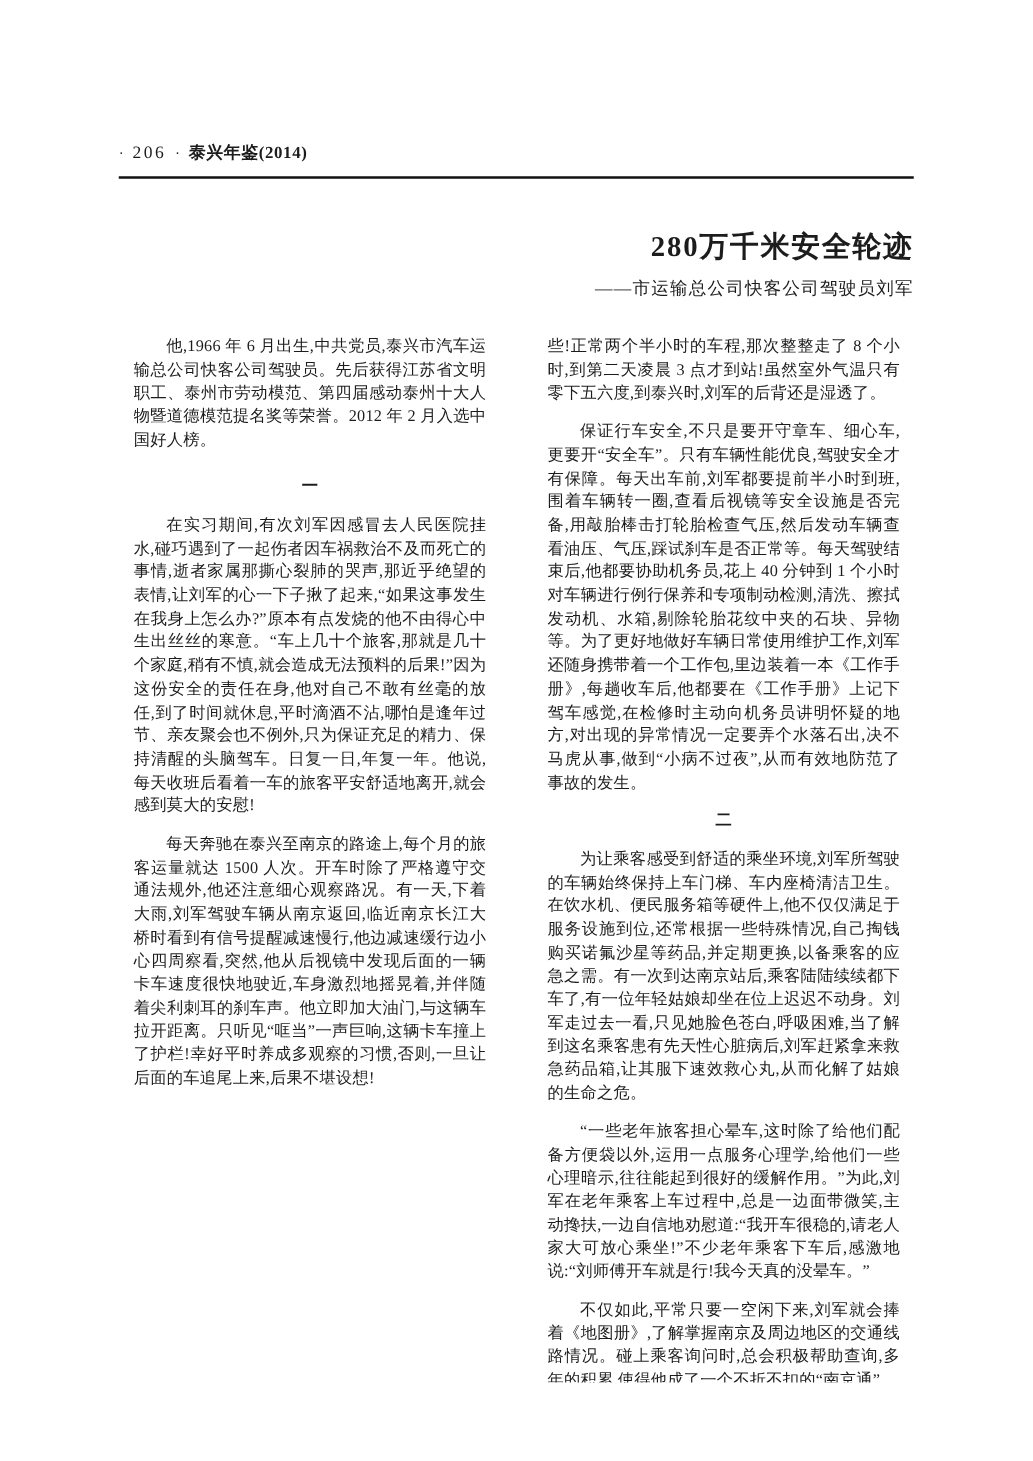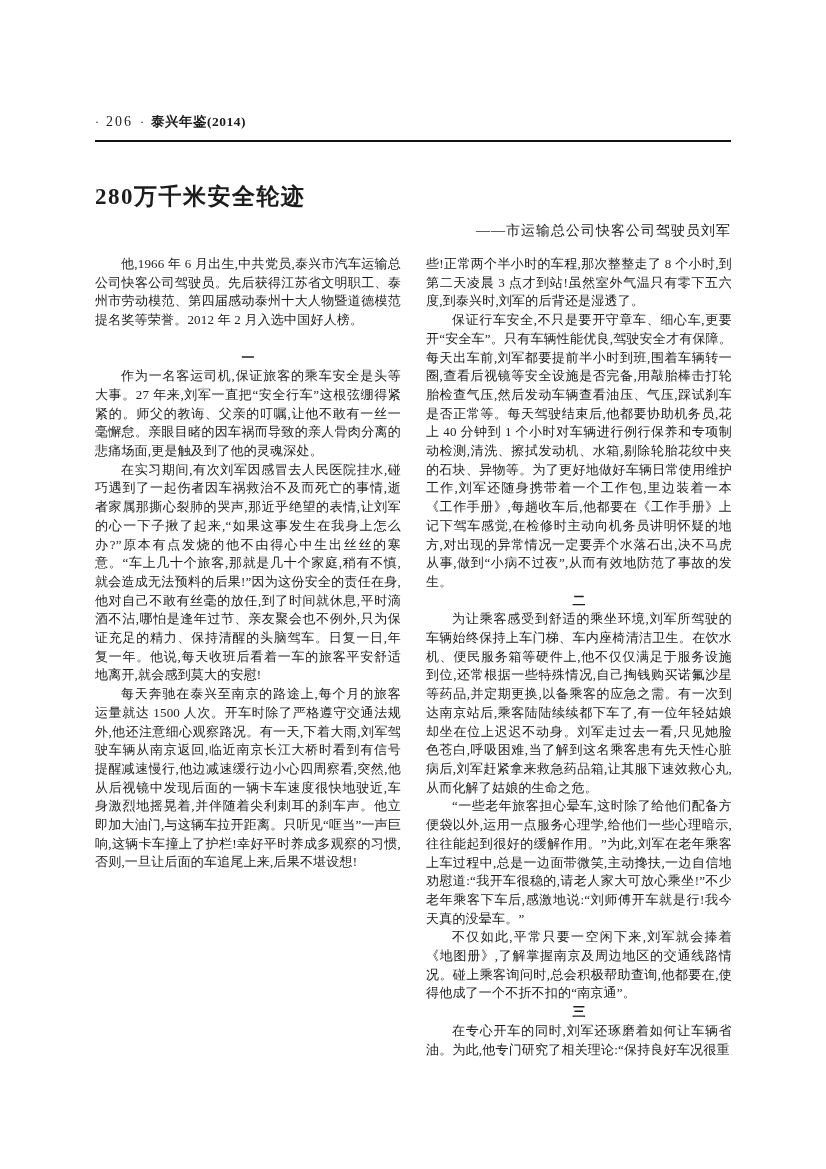--- a/index.html
+++ b/index.html
@@ -39,21 +39,21 @@
     letter-spacing: 2px;
     font-size: 14px;
   }
   .running-head .book {
     font-weight: bold;
     letter-spacing: 0.5px;
   }
   
   .article-title {
     margin: 40px 0 0 0;
-    text-align: left;
+    text-align: right;
     font-size: 23px;
     font-weight: bold;
     letter-spacing: 1.5px;
     line-height: 30px;
   }
   .article-subtitle {
     margin: 9px 0 0 0;
     text-align: right;
     font-size: 14px;
     font-weight: normal;
@@ -67,21 +67,21 @@
     gap: 25px;
     height: 850px;
     overflow: hidden;
   }
   .col {
     width: 306px;
     flex: 0 0 306px;
     overflow: hidden;
   }
   .col p {
-    margin: 0;
+    margin: 12px;
     font-size: 13px;
     line-height: 18.7px;
     text-align: justify;
     text-justify: inter-ideograph;
     text-indent: 2em;
     letter-spacing: 0.2px;
   }
   .col p.intro {
     margin-bottom: 18.7px;
   }
@@ -107,30 +107,29 @@
   </div>
 
   <h1 class="article-title">280万千米安全轮迹</h1>
   <h2 class="article-subtitle">——市运输总公司快客公司驾驶员刘军</h2>
 
   <div class="columns">
 
     <div class="col">
       <p class="intro">他,1966 年 6 月出生,中共党员,泰兴市汽车运输总公司快客公司驾驶员。先后获得江苏省文明职工、泰州市劳动模范、第四届感动泰州十大人物暨道德模范提名奖等荣誉。2012 年 2 月入选中国好人榜。</p>
       <p class="marker">一</p>
-      <p>作为一名客运司机,保证旅客的乘车安全是头等大事。27 年来,刘军一直把“安全行车”这根弦绷得紧紧的。师父的教诲、父亲的叮嘱,让他不敢有一丝一毫懈怠。亲眼目睹的因车祸而导致的亲人骨肉分离的悲痛场面,更是触及到了他的灵魂深处。</p>
       <p>在实习期间,有次刘军因感冒去人民医院挂水,碰巧遇到了一起伤者因车祸救治不及而死亡的事情,逝者家属那撕心裂肺的哭声,那近乎绝望的表情,让刘军的心一下子揪了起来,“如果这事发生在我身上怎么办?”原本有点发烧的他不由得心中生出丝丝的寒意。“车上几十个旅客,那就是几十个家庭,稍有不慎,就会造成无法预料的后果!”因为这份安全的责任在身,他对自己不敢有丝毫的放任,到了时间就休息,平时滴酒不沾,哪怕是逢年过节、亲友聚会也不例外,只为保证充足的精力、保持清醒的头脑驾车。日复一日,年复一年。他说,每天收班后看着一车的旅客平安舒适地离开,就会感到莫大的安慰!</p>
       <p>每天奔驰在泰兴至南京的路途上,每个月的旅客运量就达 1500 人次。开车时除了严格遵守交通法规外,他还注意细心观察路况。有一天,下着大雨,刘军驾驶车辆从南京返回,临近南京长江大桥时看到有信号提醒减速慢行,他边减速缓行边小心四周察看,突然,他从后视镜中发现后面的一辆卡车速度很快地驶近,车身激烈地摇晃着,并伴随着尖利刺耳的刹车声。他立即加大油门,与这辆车拉开距离。只听见“哐当”一声巨响,这辆卡车撞上了护栏!幸好平时养成多观察的习惯,否则,一旦让后面的车追尾上来,后果不堪设想!</p>
     </div>
 
     <div class="col">
       <p class="cont">些!正常两个半小时的车程,那次整整走了 8 个小时,到第二天凌晨 3 点才到站!虽然室外气温只有零下五六度,到泰兴时,刘军的后背还是湿透了。</p>
       <p>保证行车安全,不只是要开守章车、细心车,更要开“安全车”。只有车辆性能优良,驾驶安全才有保障。每天出车前,刘军都要提前半小时到班,围着车辆转一圈,查看后视镜等安全设施是否完备,用敲胎棒击打轮胎检查气压,然后发动车辆查看油压、气压,踩试刹车是否正常等。每天驾驶结束后,他都要协助机务员,花上 40 分钟到 1 个小时对车辆进行例行保养和专项制动检测,清洗、擦拭发动机、水箱,剔除轮胎花纹中夹的石块、异物等。为了更好地做好车辆日常使用维护工作,刘军还随身携带着一个工作包,里边装着一本《工作手册》,每趟收车后,他都要在《工作手册》上记下驾车感觉,在检修时主动向机务员讲明怀疑的地方,对出现的异常情况一定要弄个水落石出,决不马虎从事,做到“小病不过夜”,从而有效地防范了事故的发生。</p>
       <p class="marker">二</p>
       <p>为让乘客感受到舒适的乘坐环境,刘军所驾驶的车辆始终保持上车门梯、车内座椅清洁卫生。在饮水机、便民服务箱等硬件上,他不仅仅满足于服务设施到位,还常根据一些特殊情况,自己掏钱购买诺氟沙星等药品,并定期更换,以备乘客的应急之需。有一次到达南京站后,乘客陆陆续续都下车了,有一位年轻姑娘却坐在位上迟迟不动身。刘军走过去一看,只见她脸色苍白,呼吸困难,当了解到这名乘客患有先天性心脏病后,刘军赶紧拿来救急药品箱,让其服下速效救心丸,从而化解了姑娘的生命之危。</p>
       <p>“一些老年旅客担心晕车,这时除了给他们配备方便袋以外,运用一点服务心理学,给他们一些心理暗示,往往能起到很好的缓解作用。”为此,刘军在老年乘客上车过程中,总是一边面带微笑,主动搀扶,一边自信地劝慰道:“我开车很稳的,请老人家大可放心乘坐!”不少老年乘客下车后,感激地说:“刘师傅开车就是行!我今天真的没晕车。”</p>
-      <p>不仅如此,平常只要一空闲下来,刘军就会捧着《地图册》,了解掌握南京及周边地区的交通线路情况。碰上乘客询问时,总会积极帮助查询,他都要在,使得他成了一个不折不扣的“南京通”。</p>
+      <p>不仅如此,平常只要一空闲下来,刘军就会捧着《地图册》,了解掌握南京及周边地区的交通线路情况。碰上乘客询问时,总会积极帮助查询,多年的积累,使得他成了一个不折不扣的“南京通”。</p>
       <p class="marker">三</p>
       <p>在专心开车的同时,刘军还琢磨着如何让车辆省油。为此,他专门研究了相关理论:“保持良好车况很重</p>
     </div>
 
   </div>
 </div>
 
 </body></html>

